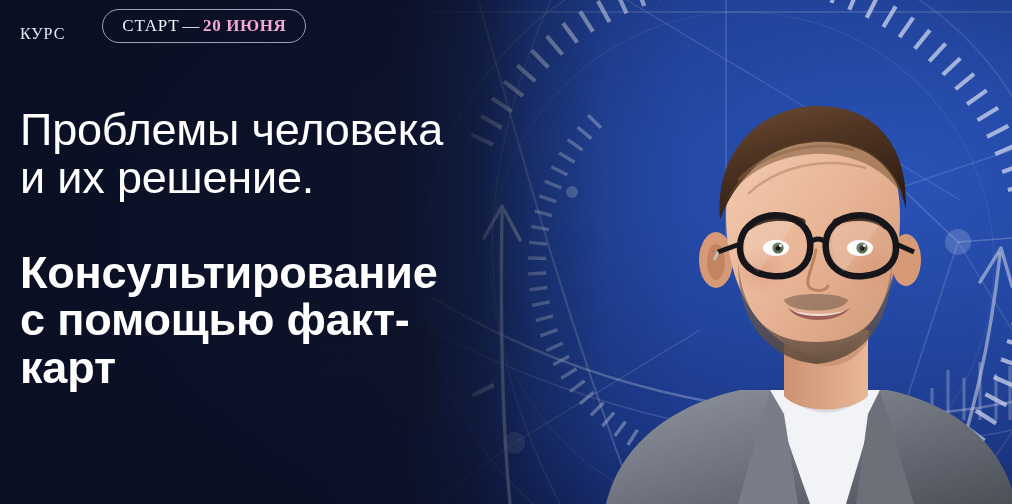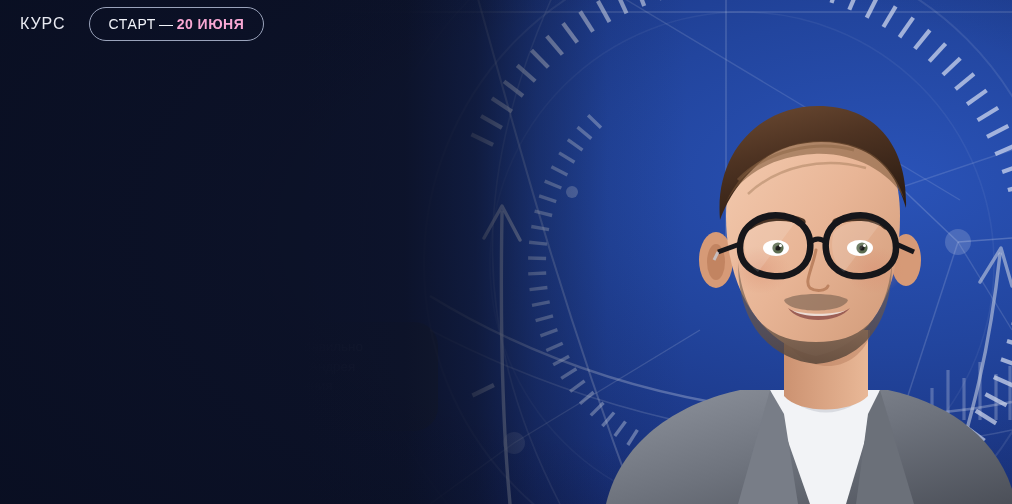--- a/index.html
+++ b/index.html
@@ -41,33 +41,33 @@
   }
 
   
   #text-col {
     position:absolute; left:0; top:0; width:540px; height:504px;
     padding:0 0 0 20px;
     z-index:20;
   }
 
   #eyebrow-row {
-    display:flex; align-items:center; gap:23px;
-    height:38px; margin-top:5px;
+    display:flex; align-items:flex-end; gap:37px;
+    height:38px; margin-top:5px;font-family:Liberation Serif, serif;
   }
   #eyebrow-label {
     font-size:16px; letter-spacing:0.06em; color:#e8eaf2; font-weight:400;
     white-space:nowrap;
   }
   #start-badge {
     display:inline-flex; align-items:center; justify-content:center;
     height:34px; padding:0 19px;
     border:1.3px solid #9aa3bb;
     border-radius:17px;
-    font-size:14px; letter-spacing:0.045em; white-space:nowrap;
+    font-size:17px; letter-spacing:0.045em; white-space:nowrap;
     color:#f2f4fa;
   }
   #start-badge .bold { font-weight:700; color:#f9a8d4; letter-spacing:0.035em; }
   #start-badge .dash { padding:0 3px; }
 
   #headline {
     margin-top:16px;
     font-size:45px;
     line-height:1.055;
     letter-spacing:-0.004em;
@@ -381,20 +381,27 @@
     <div id="eyebrow-row">
       <span id="eyebrow-label">КУРС</span>
 
       <span id="start-badge">
         <span>СТАРТ</span>
         <span class="dash">—</span>
         <span class="bold">20 ИЮНЯ</span>
       </span>
     </div>
 
+    <h1 id="headline">
+      <span class="light">Проблемы человека
+и их решение.</span>
+      <span class="bold">Консультирование
+с помощью факт-
+карт</span>
+    </h1>
   </div>
 
   <div id="callout">
     <span id="callout-badge">
       <svg viewBox="0 0 32 32" width="24" height="24" aria-hidden="true">
         <path d="M16 1 C17.4 10.2 21.8 14.6 31 16 C21.8 17.4 17.4 21.8 16 31
                  C14.6 21.8 10.2 17.4 1 16 C10.2 14.6 14.6 10.2 16 1 Z" fill="#f04a4a"></path>
       </svg>
     </span>
     <span id="callout-text">Станьте специалистом, который правильно

